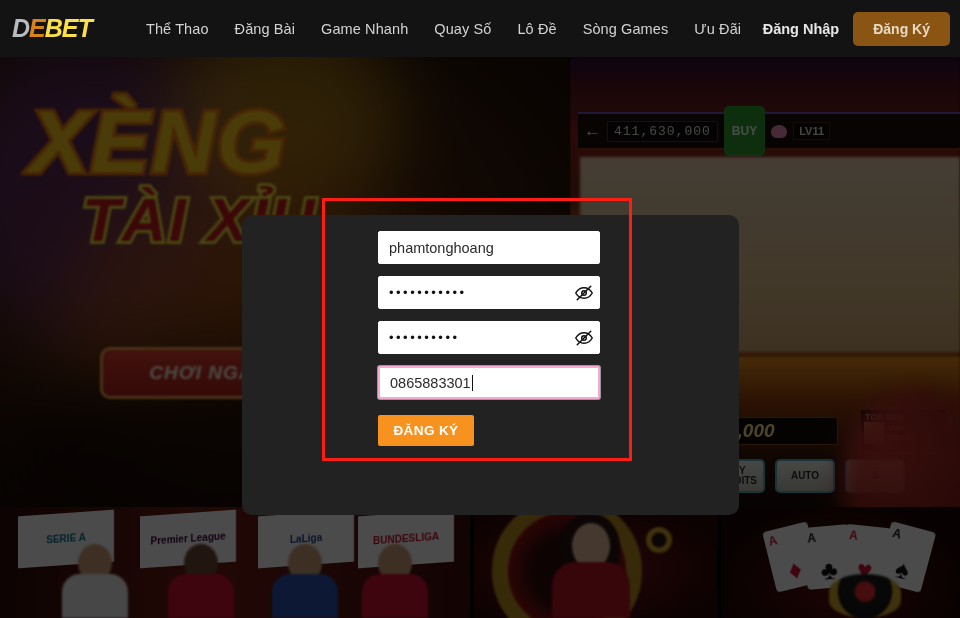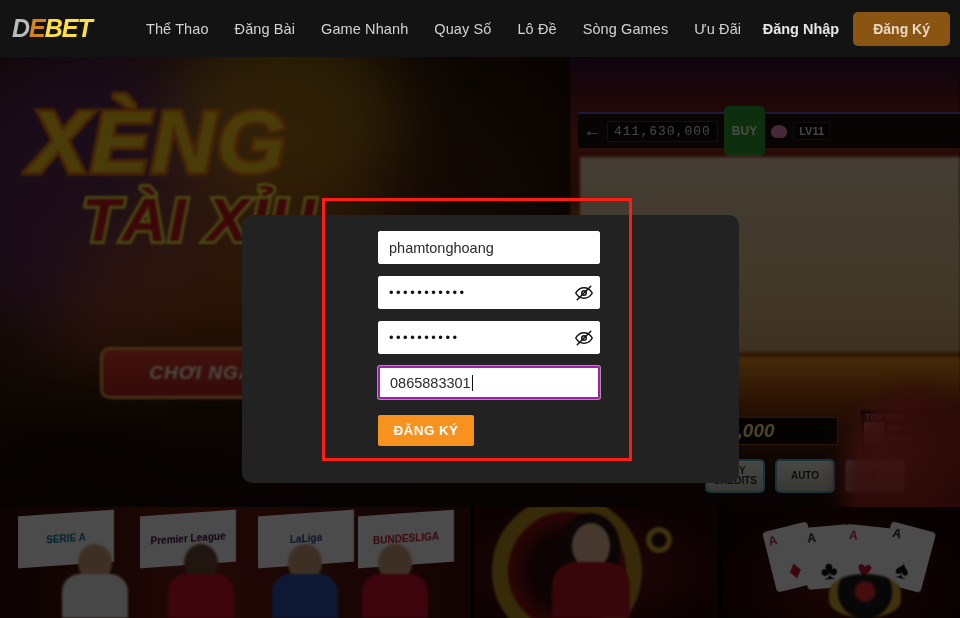--- a/index.html
+++ b/index.html
@@ -238,35 +238,35 @@
 
   
   #overlay {
     position:absolute; left:0; top:57px; width:960px; height:561px;
     background: rgba(0,0,0,.50);
     z-index: 40;
   }
 
   
   #modal {
-    position:absolute; left: 242px; top: 215px; width: 497px; height: 268px;
+    position:absolute; left: 242px; top: 215px; width: 497px; height: 300px;
     background:#222222; border-radius: 10px;
     z-index: 50;
   }
   #form-area {
     position:absolute; left: 136px; top: 16px; width: 225px;
   }
   .field-wrap { position:relative; margin-bottom: 12px; }
   .field {
     width: 222px; height: 33px;
     background:#ffffff; border: 1px solid #ffffff; border-radius: 2px;
     display:flex; align-items:center; padding: 0 10px;
     font-size: 14.5px; color:#2b2b2b;
   }
-  .field.focused { border: 2px solid #a21caf; box-shadow: 0 0 0 1px #9a9a9a; }
+  .field.focused { border: 2px solid #f9a8d4; box-shadow: 0 0 0 1px #9a9a9a; }
   .field .dots {
     letter-spacing: 2.5px; font-size: 13px; color:#111; line-height:1;
   }
   .eye-toggle {
     position:absolute; right: 10px; top: 50%; transform: translateY(-50%);
     width: 18px; height: 18px; cursor:pointer;
     display:flex; align-items:center; justify-content:center;
   }
   .caret {
     display:inline-block; width:1px; height:16px; background:#111;

